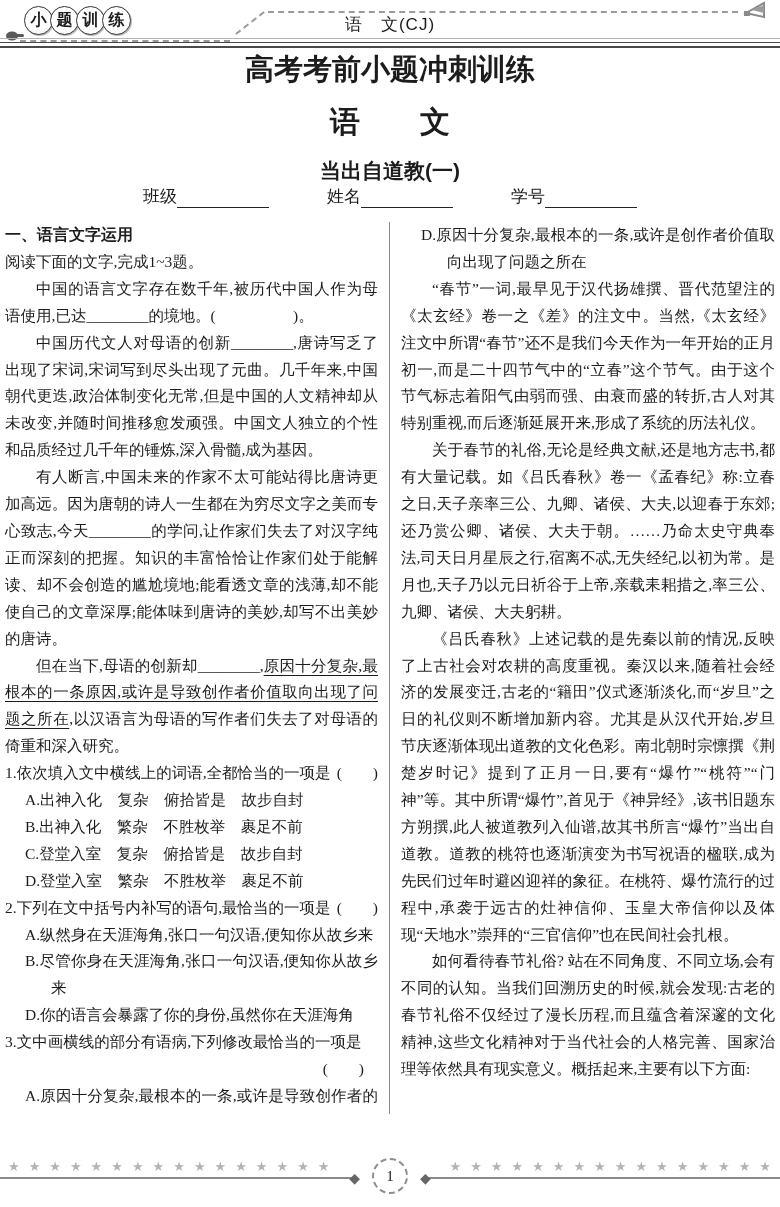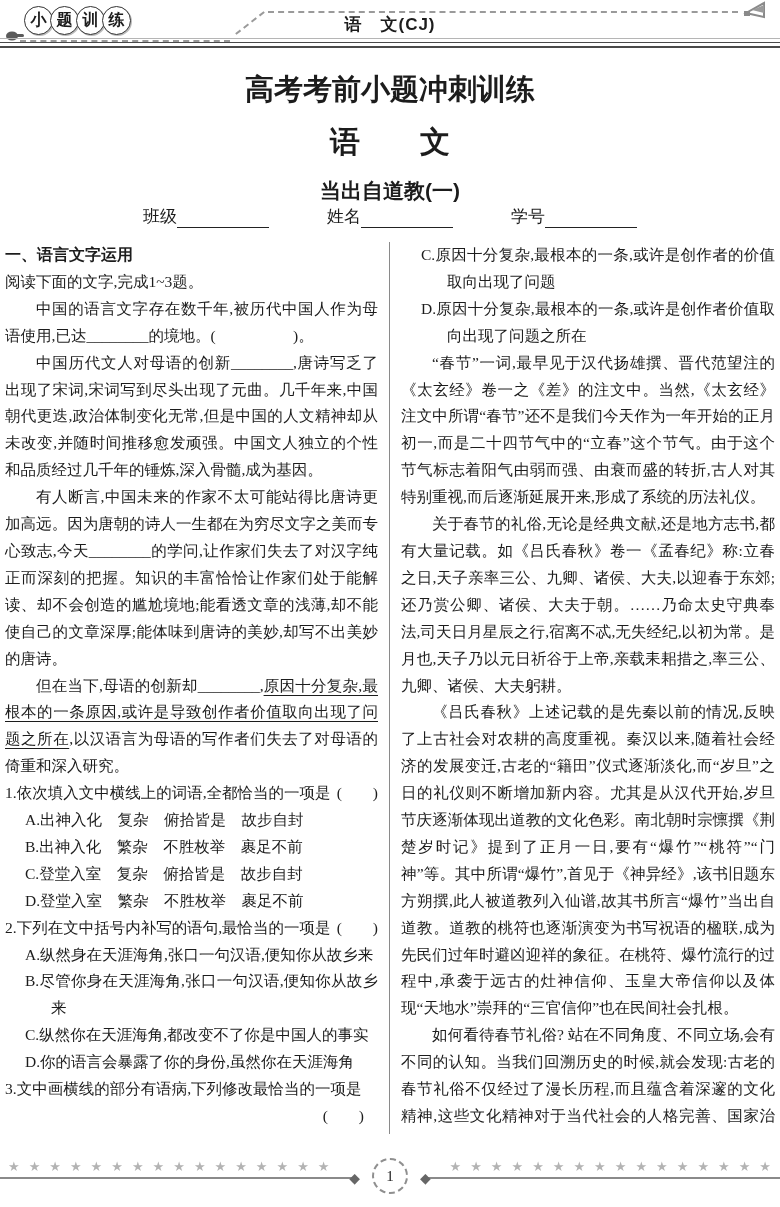--- a/index.html
+++ b/index.html
@@ -18,27 +18,27 @@
     font-family:"Liberation Sans", sans-serif; font-weight:bold; font-size:16px;
     margin-right:-3px; box-shadow:1px 1px 0 #bbb;
   }
   .hand-icon { position:absolute; left:6px; top:30px; }
   .logo-dash { position:absolute; left:20px; top:40px; width:210px; border-top:2px dashed #9a9a9a; }
   .logo-diag { position:absolute; left:232px; top:22px; width:36px; border-top:2px dashed #9a9a9a; transform:rotate(-38deg); }
   .hdr-dash { position:absolute; left:268px; right:42px; top:11px; border-top:2px dashed #9a9a9a; }
   .megaphone-icon { position:absolute; right:10px; top:1px; }
   .hdr-subject {
     position:absolute; left:0; right:0; top:13px; text-align:center;
-    font-family:"Liberation Sans", sans-serif; font-weight:bold; font-size:17px; letter-spacing:1px;
+    font-family:"Liberation Sans", sans-serif; font-weight:normal; font-size:17px; letter-spacing:1px;
   }
   .rule-thin { position:absolute; left:0; right:0; top:38px; height:1px; background:#b5b5b5; }
   .rule-thick { position:absolute; left:0; right:0; top:42px; height:6px; border-top:1.5px solid #4a4a4a; border-bottom:2.5px solid #4a4a4a; }
   
   .titleblock { text-align:center; }
-  .t-main { margin-top:20px; font-family:"Liberation Sans", sans-serif; font-weight:bold; font-size:29px; }
+  .t-main { font-family:"Liberation Sans", sans-serif; font-weight:bold; font-size:29px; }
   .t-subject { margin-top:12px; font-family:"Liberation Sans", sans-serif; font-weight:bold; font-size:30px; }
   .t-sub { margin-top:14px; font-family:"Liberation Sans", sans-serif; font-weight:bold; font-size:21px; }
   .fields { font-size:17px; display:flex; justify-content:center; gap:58px; }
   .field { display:flex; align-items:flex-end; }
   .blankline { display:inline-block; width:92px; border-bottom:1.2px solid #222; height:1.05em; }
   
   .columns { display:flex; margin-top:14px; padding:0 3px; height:892px; overflow:hidden; }
   .col { width:50%; font-size:15.5px; line-height:26.9px; text-align:justify; text-justify:inter-ideograph; }
   .col-left  { padding:0 11px 0 2px; border-right:1.2px solid #8a8a8a; }
   .col-right { padding:0 2px 0 11px; }
@@ -134,31 +134,29 @@
       <div class="option">B.出神入化　繁杂　不胜枚举　裹足不前</div>
       <div class="option">C.登堂入室　复杂　俯拾皆是　故步自封</div>
       <div class="option">D.登堂入室　繁杂　不胜枚举　裹足不前</div>
 
       <div class="qline">
         <span>2.下列在文中括号内补写的语句,最恰当的一项是</span>
         <span class="q-paren">(　　)</span>
       </div>
       <div class="option">A.纵然身在天涯海角,张口一句汉语,便知你从故乡来</div>
       <div class="option">B.尽管你身在天涯海角,张口一句汉语,便知你从故乡来</div>
-      <div class="option">C.纵然你在天涯海角,都改变不了你是中国人的事实</div>
       <div class="option">D.你的语言会暴露了你的身份,虽然你在天涯海角</div>
 
       <div>3.文中画横线的部分有语病,下列修改最恰当的一项是</div>
       <div class="q-paren-line">(　　)</div>
       <div class="option">A.原因十分复杂,最根本的一条,或许是导致创作者的价值取向出现了问题</div>
 
     </div>
 
     <div class="col col-right">
-      <div class="option">C.原因十分复杂,最根本的一条,或许是创作者的价值取向出现了问题</div>
       <div class="option">D.原因十分复杂,最根本的一条,或许是创作者价值取向出现了问题之所在</div>
       <div class="para">“春节”一词,最早见于汉代扬雄撰、晋代范望注的《太玄经》卷一之《差》的注文中。当然,《太玄经》注文中所谓“春节”还不是我们今天作为一年开始的正月初一,而是二十四节气中的“立春”这个节气。由于这个节气标志着阳气由弱而强、由衰而盛的转折,古人对其特别重视,而后逐渐延展开来,形成了系统的历法礼仪。</div>
       <div class="para">关于春节的礼俗,无论是经典文献,还是地方志书,都有大量记载。如《吕氏春秋》卷一《孟春纪》称:立春之日,天子亲率三公、九卿、诸侯、大夫,以迎春于东郊;还乃赏公卿、诸侯、大夫于朝。……乃命太史守典奉法,司天日月星辰之行,宿离不忒,无失经纪,以初为常。是月也,天子乃以元日祈谷于上帝,亲载耒耜措之,率三公、九卿、诸侯、大夫躬耕。</div>
       <div class="para">《吕氏春秋》上述记载的是先秦以前的情况,反映了上古社会对农耕的高度重视。秦汉以来,随着社会经济的发展变迁,古老的“籍田”仪式逐渐淡化,而“岁旦”之日的礼仪则不断增加新内容。尤其是从汉代开始,岁旦节庆逐渐体现出道教的文化色彩。南北朝时宗懔撰《荆楚岁时记》提到了正月一日,要有“爆竹”“桃符”“门神”等。其中所谓“爆竹”,首见于《神异经》,该书旧题东方朔撰,此人被道教列入仙谱,故其书所言“爆竹”当出自道教。道教的桃符也逐渐演变为书写祝语的楹联,成为先民们过年时避凶迎祥的象征。在桃符、爆竹流行的过程中,承袭于远古的灶神信仰、玉皇大帝信仰以及体现“天地水”崇拜的“三官信仰”也在民间社会扎根。</div>
       <div class="para">如何看待春节礼俗? 站在不同角度、不同立场,会有不同的认知。当我们回溯历史的时候,就会发现:古老的春节礼俗不仅经过了漫长历程,而且蕴含着深邃的文化精神,这些文化精神对于当代社会的人格完善、国家治理等依然具有现实意义。概括起来,主要有以下方面:</div>
 
     </div>
   </div>
 
   <div class="footer">

